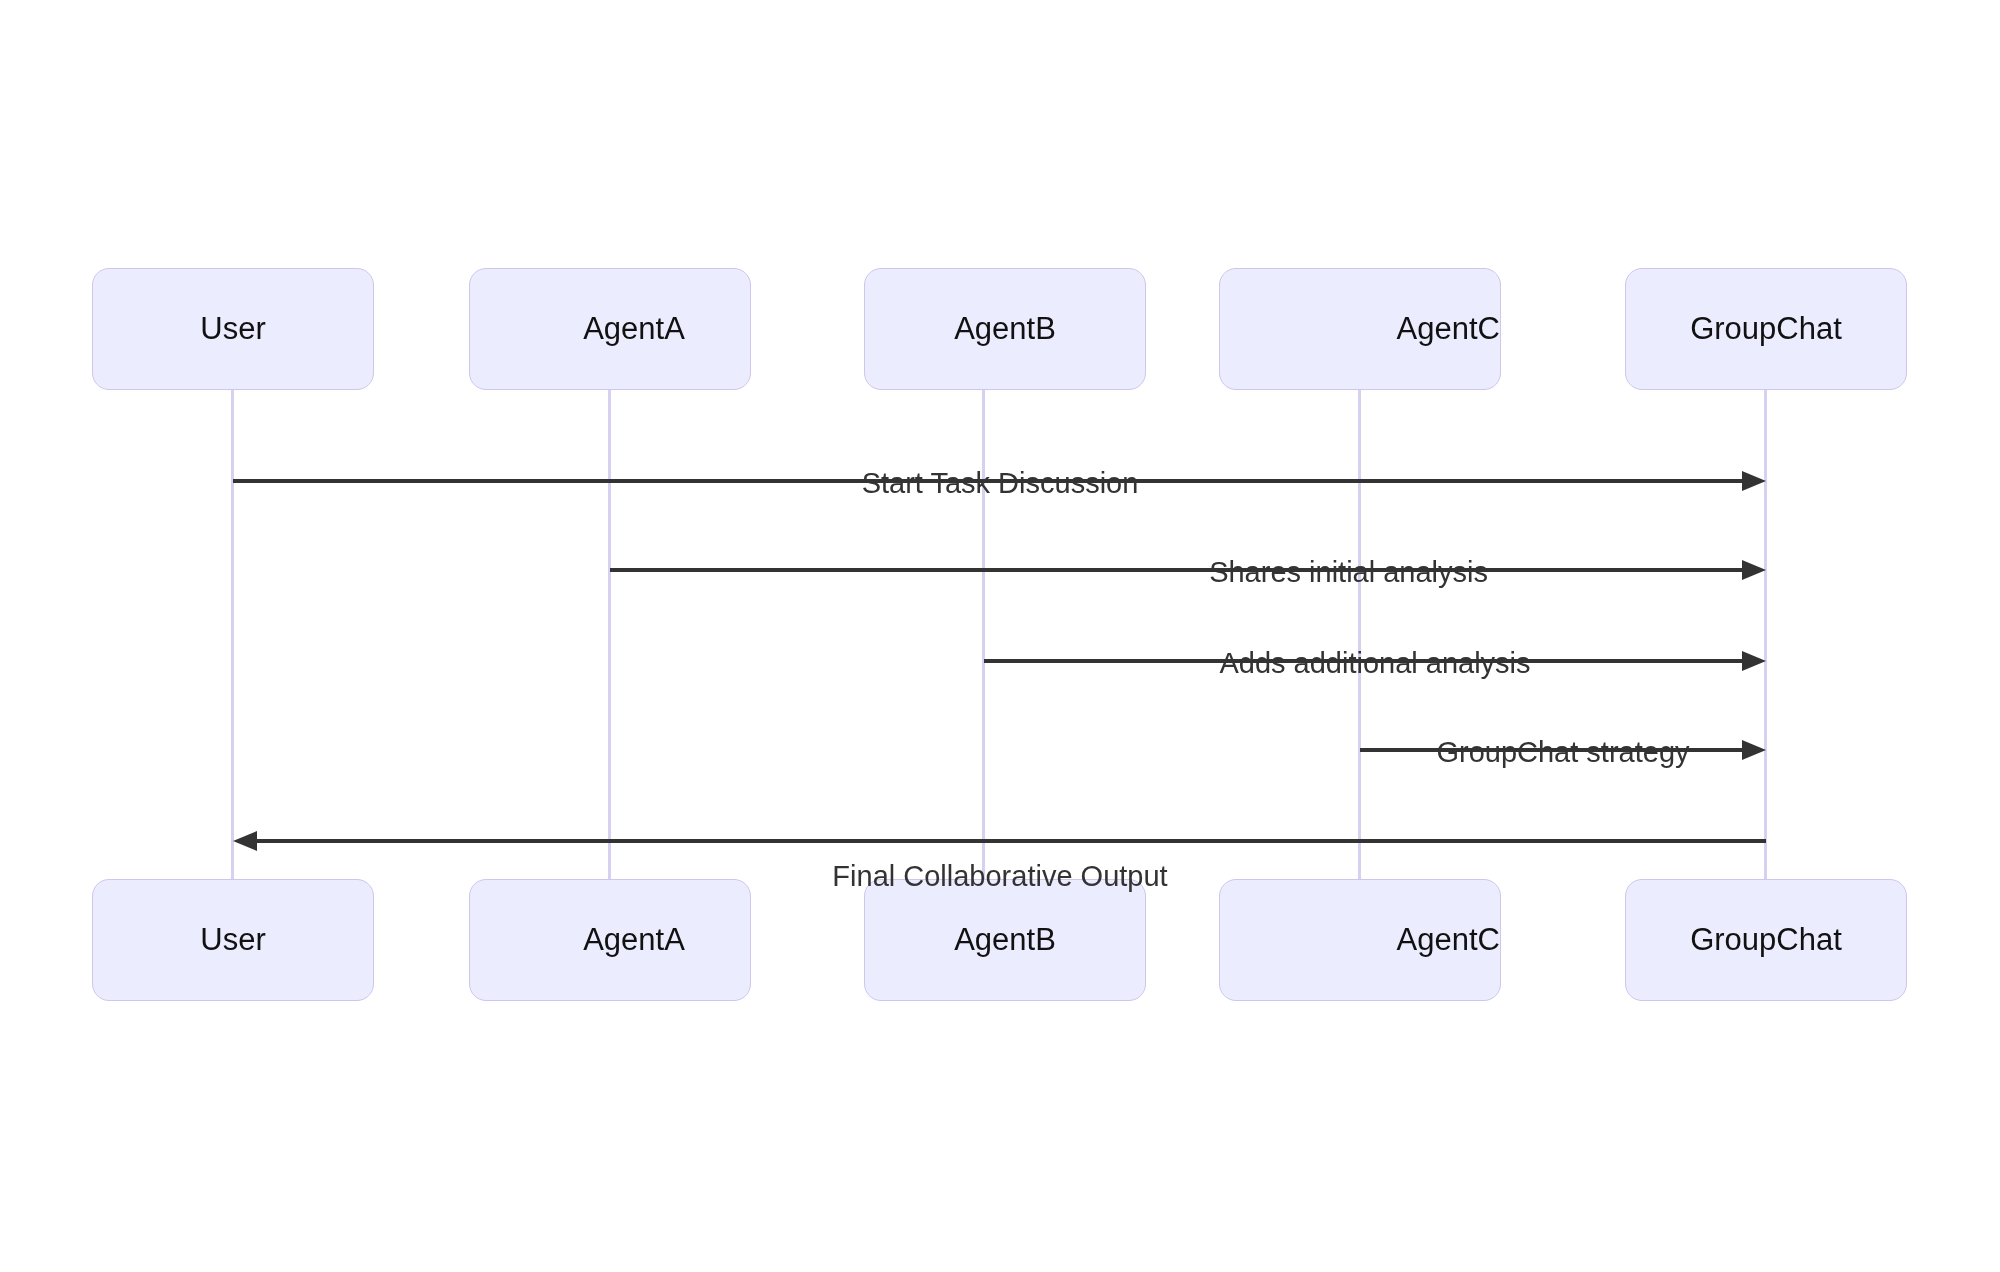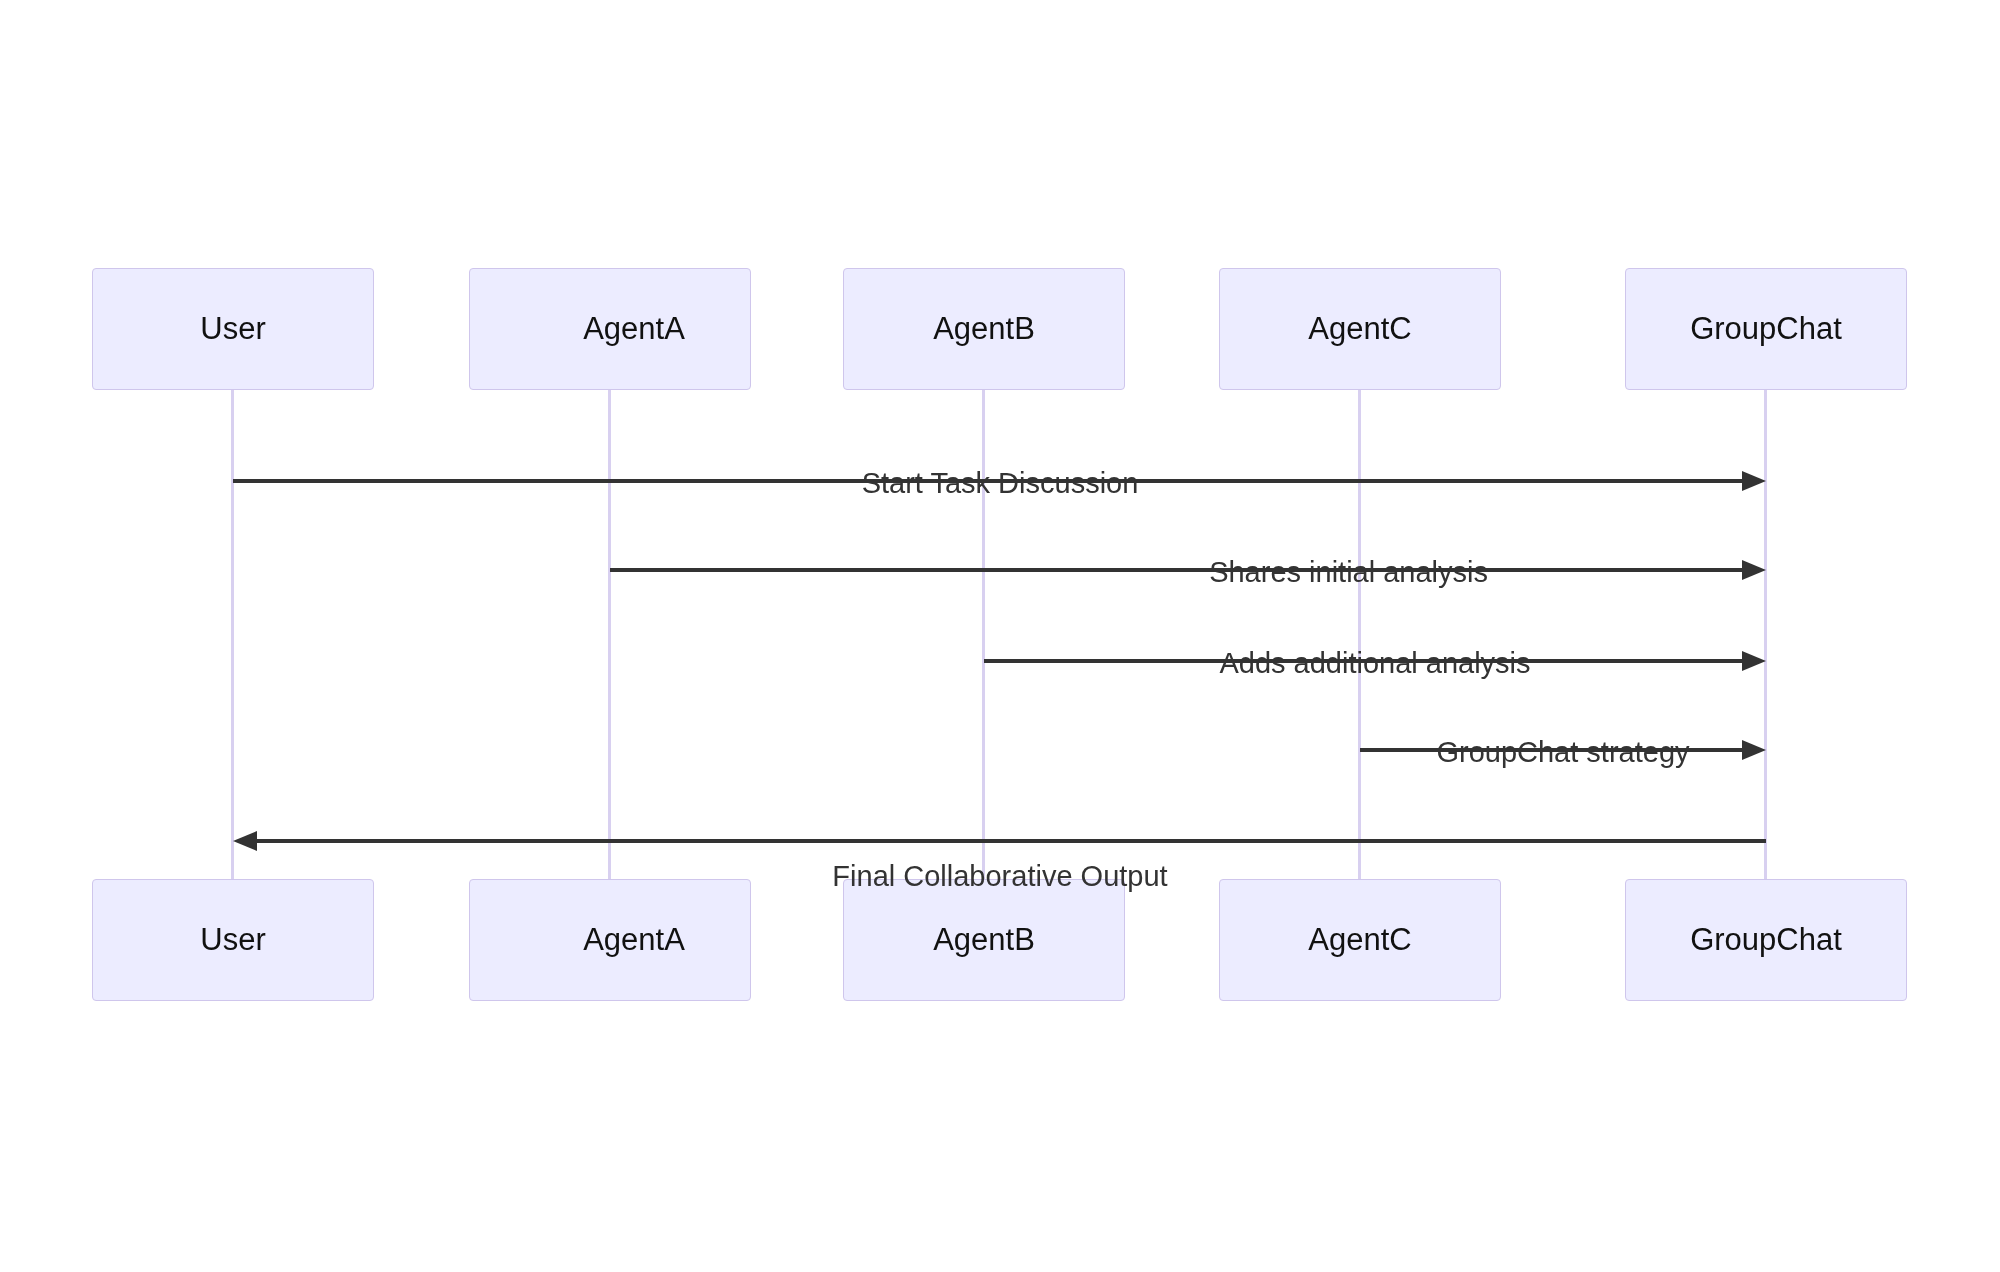--- a/index.html
+++ b/index.html
@@ -14,34 +14,34 @@
     background: var(--background, #ffffff);
     font-family: "Liberation Sans", "DejaVu Sans", sans-serif;
     overflow: hidden;
   }
   .actor-box {
     position: absolute;
     width: 282px;
     height: 122px;
     background: var(--actor-fill, #ececff);
     border: 1.5px solid var(--actor-border, #cfc6ec);
-    border-radius: 4px;
+    border-radius: 17px;
     box-sizing: border-box;
     display: flex;
     align-items: center;
     justify-content: center;
     font-size: 31px;
     color: var(--actor-text, #111111);
   }
   .actor-box.top { top: 268px; }
   .actor-box.bottom { top: 879px; }
   .ax-0 { left: 92px; }
   .ax-1 { left: 469px; padding-left: 48px; }
-  .ax-2 { left: 843px; }
-  .ax-3 { left: 1219px; }
+  .ax-2 { left: 864px; }
+  .ax-3 { left: 1219px; justify-content: flex-end; }
   .ax-4 { left: 1625px; }
 
   .lifeline {
     position: absolute;
     top: 390px;
     width: 3px;
     height: 489px;
     background: var(--lifeline, #d8d0f0);
   }
   .lx-0 { left: 231px; }

